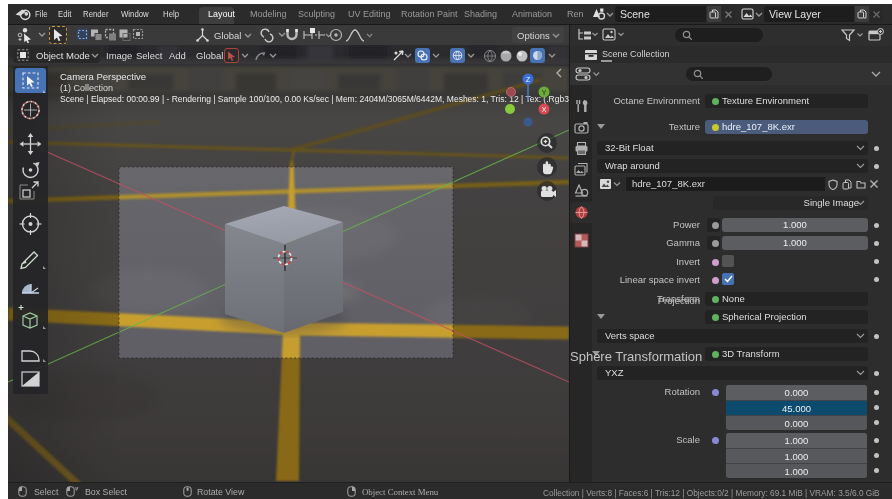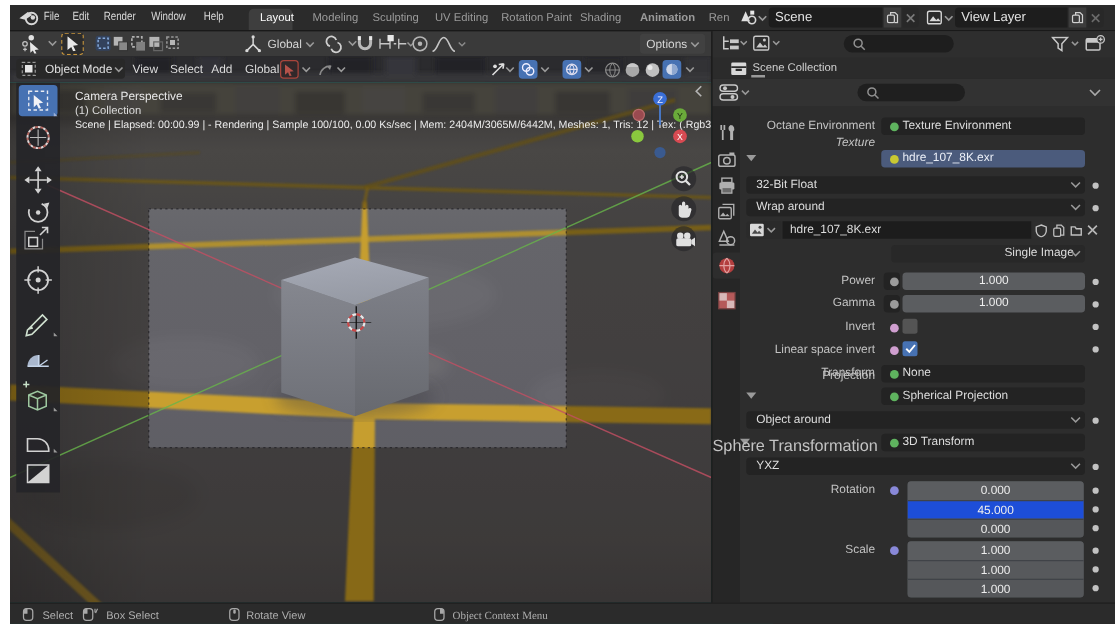--- a/index.html
+++ b/index.html
@@ -36,21 +36,21 @@
     <span class="txt cx" style="left:113px;top:4px;font-size:9.5px;color:#dadada;">Window</span>
     <span class="txt cx" style="left:155px;top:4px;font-size:9.5px;color:#dadada;">Help</span>
 
     <div class="abs" style="left:191px;top:3px;width:35px;height:17px;background:#3e3e3e;border-radius:4px 4px 0 0;"></div>
     <span class="txt" style="left:200px;top:5px;font-size:9px;color:#fdfdfd;">Layout</span>
     <span class="txt" style="left:242px;top:5px;font-size:9px;color:#9b9b9b;">Modeling</span>
     <span class="txt" style="left:290px;top:5px;font-size:9px;color:#9b9b9b;">Sculpting</span>
     <span class="txt" style="left:340px;top:5px;font-size:9px;color:#9b9b9b;">UV Editing</span>
     <span class="txt" style="left:393px;top:5px;font-size:9px;color:#9b9b9b;">Rotation Paint</span>
     <span class="txt" style="left:456px;top:5px;font-size:9px;color:#9b9b9b;">Shading</span>
-    <span class="txt" style="left:504px;top:5px;font-size:9px;color:#9b9b9b;font-weight:bold;">Animation</span>
+    <span class="txt" style="left:504px;top:5px;font-size:9px;color:#9b9b9b;">Animation</span>
     <div class="abs" style="left:556px;top:0;width:21px;height:20px;overflow:hidden;">
       <span class="txt" style="left:3px;top:5px;font-size:9px;color:#9b9b9b;">Ren</span>
     </div>
 
     <svg class="abs" style="left:584px;top:4px;" width="22" height="13" viewBox="0 0 22 13">
       <path d="M4.5 1 L8 9 H1 Z" fill="#e0e0e0"></path>
       <rect x="8.2" y="0.5" width="3.2" height="3.2" fill="#e8e8e8"></rect>
       <circle cx="9.5" cy="8" r="3" fill="none" stroke="#d8d8d8" stroke-width="1.3"></circle>
       <path d="M15 5 l3 3 3-3" stroke="#999" fill="none" stroke-width="1.4"></path>
     </svg>
@@ -177,21 +177,21 @@
     </svg>
     <div class="abs" style="left:5px;top:2px;width:87px;height:16px;background:#282828;border-radius:3px;"></div>
     <svg class="abs" style="left:9px;top:4px;" width="12" height="12" viewBox="0 0 12 12">
       <rect x="3" y="3" width="6" height="6" fill="#e8e8e8"></rect>
       <rect x="0.8" y="0.8" width="10.4" height="10.4" fill="none" stroke="#9a9a9a" stroke-width="1" stroke-dasharray="2.4 1.7"></rect>
     </svg>
     <span class="txt" style="left:28px;top:5px;font-size:9.5px;color:#e0e0e0;">Object Mode</span>
     <svg class="abs" style="left:83px;top:8px;" width="8" height="6" viewBox="0 0 8 6">
         <path d="M1 1 l3 3 3-3" stroke="#999" fill="none" stroke-width="1.3"></path>
       </svg>
-    <span class="txt" style="left:98px;top:5px;font-size:9.5px;color:#dcdcdc;">View</span>
+    <span class="txt" style="left:98px;top:5px;font-size:9.5px;color:#dcdcdc;">Image</span>
     <span class="txt" style="left:128px;top:5px;font-size:9.5px;color:#dcdcdc;">Select</span>
     <span class="txt" style="left:161px;top:5px;font-size:9.5px;color:#dcdcdc;">Add</span>
     <span class="txt" style="left:188px;top:5px;font-size:9.5px;color:#dcdcdc;">Global</span>
 
     <div class="abs" style="left:216px;top:3px;width:15px;height:15px;border:1px solid #a8453c;border-radius:3px;background:#30282a;box-sizing:border-box;"></div>
     <svg class="abs" style="left:219px;top:6px;" width="10" height="10" viewBox="0 0 10 10">
       <path d="M1 0.5 L8 6 L4.8 6.3 L6.3 9.5 L4.6 9.8 L3.4 6.8 L1 8.8 Z" fill="#b5524a"></path>
     </svg>
     <svg class="abs" style="left:233px;top:8px;" width="8" height="6" viewBox="0 0 8 6">
         <path d="M1 1 l3 3 3-3" stroke="#999" fill="none" stroke-width="1.3"></path>
@@ -244,21 +244,21 @@
       <circle cx="5.5" cy="5.5" r="4.5" fill="#cfd8ea"></circle>
       <path d="M5.5 1 a4.5 4.5 0 0 1 0 9" fill="#8fa8d0"></path>
     </svg>
     <svg class="abs" style="left:540px;top:8px;" width="8" height="6" viewBox="0 0 8 6">
         <path d="M1 1 l3 3 3-3" stroke="#999" fill="none" stroke-width="1.3"></path>
       </svg>
   </div>
 
   <div class="abs" style="left:0;top:20px;width:884px;height:1px;background:#191919;"></div>
 
-  <div class="abs" id="viewport" style="left:0;top:62px;width:561px;height:416px;background:#0f766e;">
+  <div class="abs" id="viewport" style="left:0;top:62px;width:561px;height:416px;background:#ffffff;">
   <svg width="561" height="416" viewBox="0 0 561 416">
     <defs>
       <linearGradient id="floor" x1="0" y1="0" x2="0" y2="1">
         <stop offset="0" stop-color="#3c3c40"></stop>
         <stop offset="0.062" stop-color="#48484c"></stop>
         <stop offset="0.09" stop-color="#5c5c60"></stop>
         <stop offset="0.13" stop-color="#646468"></stop>
         <stop offset="0.19" stop-color="#626266"></stop>
         <stop offset="0.3" stop-color="#5c5c61"></stop>
         <stop offset="0.5" stop-color="#5a595f"></stop>
@@ -566,21 +566,21 @@
       <rect x="7.5" y="7.5" width="6.5" height="6.5" fill="#d8b8b8"></rect>
       <rect x="1" y="1" width="13" height="13" fill="none" stroke="#7a4242" stroke-width="1"></rect>
     </svg>
 
     <span class="lbl" style="top:32px;">Octane Environment</span>
     <div class="fld" style="top:31px;"></div>
     <span class="sock" style="left:142px;top:34.5px;background:#5fb35f;"></span>
     <span class="ftx" style="left:152px;top:32px;">Texture Environment</span>
 
     <div class="tri" style="left:27px;top:61px;"></div>
-    <span class="lbl" style="top:46px;font-style:italic;">Texture</span>
+    <span class="lbl" style="top:58px;">Texture</span>
     <div class="fld" style="top:57px;background:#4b5b7c;"></div>
     <span class="sock" style="left:142px;top:60.5px;background:#c8c832;"></span>
     <span class="ftx" style="left:152px;top:58px;color:#ecf0f8;">hdre_107_8K.exr</span>
 
     <div class="wfld" style="top:78px;"></div>
     <span class="ftx" style="left:35px;top:79px;">32-Bit Float</span>
     <svg class="chev" style="left:286px;top:82px;" width="9" height="7" viewBox="0 0 9 7">
         <path d="M1 1 l3.5 3.5 3.5-3.5" stroke="#999" fill="none" stroke-width="1.2"></path>
       </svg>
     <span class="rdot" style="top:83px;"></span>
@@ -654,21 +654,21 @@
     <span class="sock" style="left:142px;top:232.5px;background:#5fb35f;"></span>
     <span class="ftx" style="left:152px;top:230px;">None</span>
 
     <div class="tri" style="left:27px;top:251px;"></div>
     <span class="lbl" style="top:232px;">Projection</span>
     <div class="fld" style="top:247px;"></div>
     <span class="sock" style="left:142px;top:250.5px;background:#5fb35f;"></span>
     <span class="ftx" style="left:152px;top:248px;">Spherical Projection</span>
 
     <div class="wfld" style="top:266px;"></div>
-    <span class="ftx" style="left:35px;top:267px;">Object around</span>
+    <span class="ftx" style="left:35px;top:267px;">Verts space</span>
     <svg class="chev" style="left:286px;top:270px;" width="9" height="7" viewBox="0 0 9 7">
         <path d="M1 1 l3.5 3.5 3.5-3.5" stroke="#999" fill="none" stroke-width="1.2"></path>
       </svg>
     <span class="rdot" style="top:271px;"></span>
 
     <div class="tri" style="left:22px;top:288px;"></div>
     <span class="lbl" style="top:286px;font-size:13px;text-align:right;">Sphere Transformation</span>
     <div class="fld" style="top:284px;"></div>
     <span class="sock" style="left:142px;top:287.5px;background:#5fb35f;"></span>
     <span class="ftx" style="left:152px;top:285px;">3D Transform</span>
@@ -677,21 +677,21 @@
     <span class="ftx" style="left:35px;top:304px;">YXZ</span>
     <svg class="chev" style="left:286px;top:307px;" width="9" height="7" viewBox="0 0 9 7">
         <path d="M1 1 l3.5 3.5 3.5-3.5" stroke="#999" fill="none" stroke-width="1.2"></path>
       </svg>
     <span class="rdot" style="top:308px;"></span>
 
     <span class="lbl" style="top:323px;">Rotation</span>
     <span class="sock" style="left:142px;top:326px;background:#8888d8;"></span>
     <div class="abs" style="left:156px;top:322px;width:141px;height:45px;background:#4f5256;border-radius:3px;overflow:hidden;">
       <div class="abs" style="left:0;top:0;width:141px;height:15px;background:#5b5d60;text-align:center;font-size:9.5px;color:#eee;line-height:15px;">0.000</div>
-      <div class="abs" style="left:0;top:15px;width:141px;height:15px;background:#1d4ed8;text-align:center;font-size:9.5px;color:#eee;line-height:15px;border-top:1px solid #404348;box-sizing:border-box;">45.000</div>
+      <div class="abs" style="left:0;top:15px;width:141px;height:15px;background:#0c4a6e;text-align:center;font-size:9.5px;color:#eee;line-height:15px;border-top:1px solid #404348;box-sizing:border-box;">45.000</div>
       <div class="abs" style="left:0;top:30px;width:141px;height:15px;background:#55575a;text-align:center;font-size:9.5px;color:#eee;line-height:15px;border-top:1px solid #404348;box-sizing:border-box;">0.000</div>
     </div>
     <span class="rdot" style="top:327px;"></span>
     <span class="rdot" style="top:342px;"></span>
     <span class="rdot" style="top:357px;"></span>
 
     <span class="lbl" style="top:371px;">Scale</span>
     <span class="sock" style="left:142px;top:374px;background:#8888d8;"></span>
     <div class="abs" style="left:156px;top:370px;width:141px;height:45px;background:#4f5256;border-radius:3px;overflow:hidden;">
       <div class="abs" style="left:0;top:0;width:141px;height:15px;background:#5b5d60;text-align:center;font-size:9.5px;color:#eee;line-height:15px;">1.000</div>
@@ -720,14 +720,15 @@
     <svg class="abs" style="left:174px;top:3px;" width="11" height="11" viewBox="0 0 11 11">
       <rect x="1.8" y="0.8" width="7.4" height="9.4" rx="2.5" fill="none" stroke="#a8a8a8" stroke-width="1"></rect>
       <rect x="4.6" y="1.5" width="2" height="3.5" rx="1" fill="#a8a8a8"></rect>
     </svg>
     <span class="txt" style="left:189px;top:4px;font-size:8.8px;color:#adadad;">Rotate View</span>
     <svg class="abs" style="left:338px;top:3px;" width="11" height="11" viewBox="0 0 11 11">
       <rect x="1.8" y="0.8" width="7.4" height="9.4" rx="2.5" fill="none" stroke="#a8a8a8" stroke-width="1"></rect>
       <path d="M9 3 a3 3 0 0 0-3-2.4 V5 H9 Z" fill="#a8a8a8"></path>
     </svg>
     <span class="txt" style="left:354px;top:4px;font-size:8.8px;color:#adadad;font-family:Liberation Serif, serif;">Object Context Menu</span>
+    <span class="txt" style="left:535px;top:5px;font-size:8.3px;color:#9d9d9d;">Collection | Verts:8 | Faces:6 | Tris:12 | Objects:0/2 | Memory: 69.1 MiB | VRAM: 3.5/6.0 GiB</span>
   </div>
 </div>
 
 </body></html>

